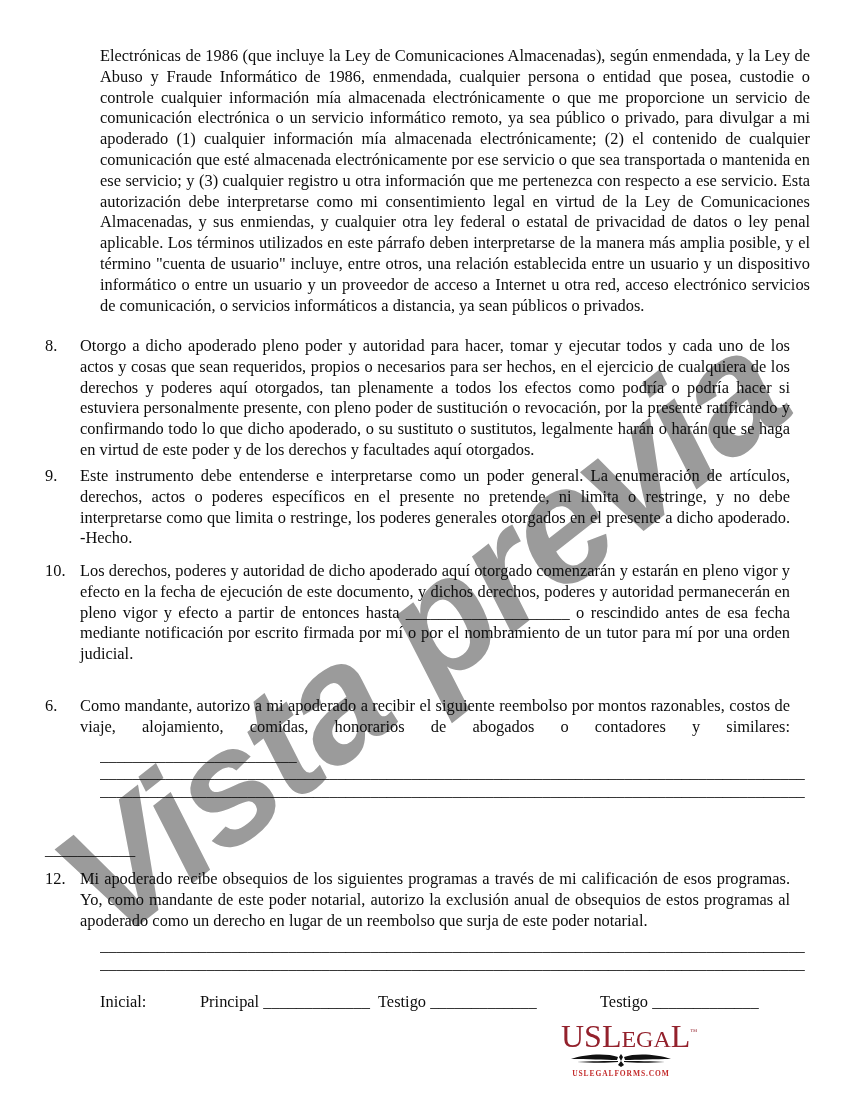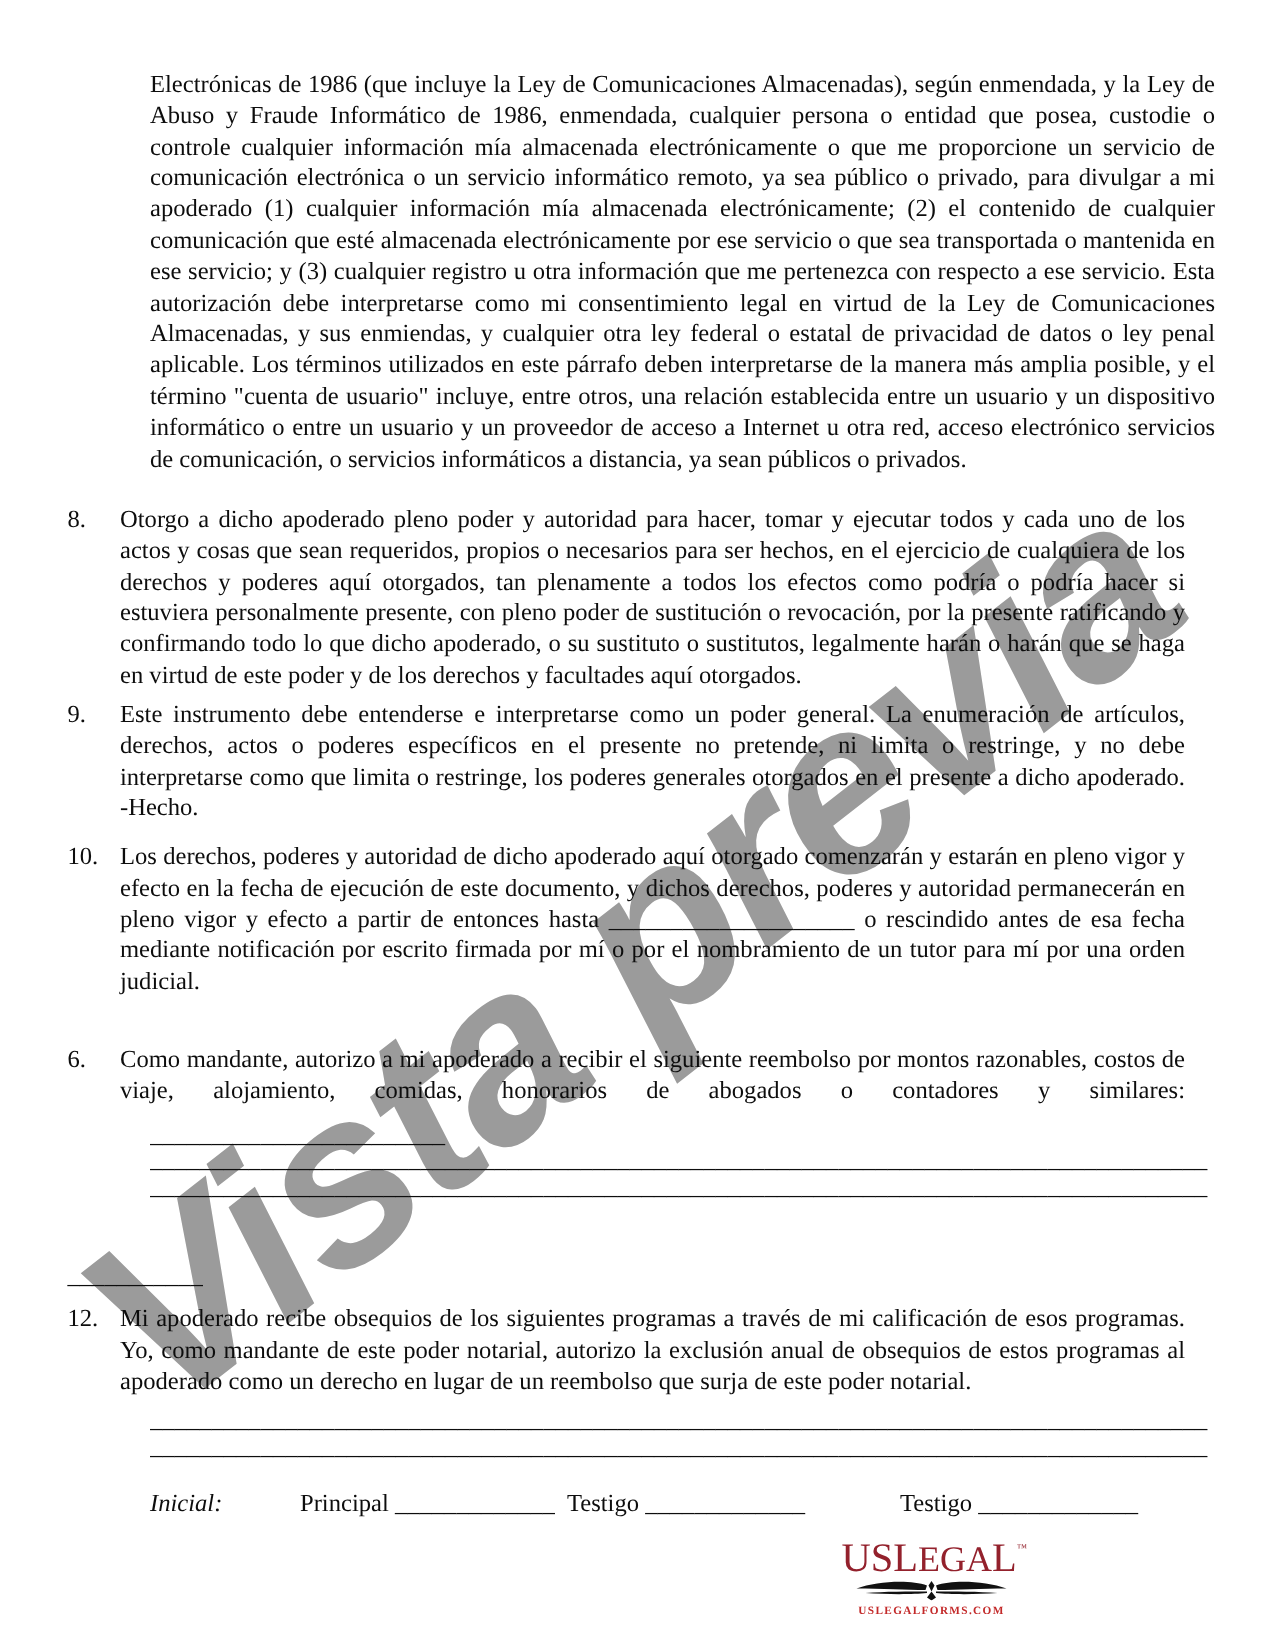--- a/index.html
+++ b/index.html
@@ -49,21 +49,21 @@
   .logo {
     position: absolute; top: 1019px; right: 36px; width: 120px;
     text-align: center; line-height: normal;
   }
   .logo-name {
     font-family: "Liberation Serif", serif;
     color: #93212C;
     white-space: nowrap;
     line-height: 26px;
   }
-  .logo-name .lg { font-size: 27px; }
+  .logo-name .lg { font-size: 32px; }
   .logo-name .sm { font-size: 24px; }
   .logo-name .tm { font-size: 7px; vertical-align: 13px; color: #93212C; }
   .logo-wings { display: block; margin: -2px auto 0 auto; }
   .logo-site {
     font-family: Liberation Serif, serif;
     font-size: 7.5px; font-weight: bold; letter-spacing: 0.9px;
     color: #C32A2A; margin-top: 2px; white-space: nowrap;
   }
 </style>
 </head>
@@ -107,21 +107,21 @@
 
     <div class="block item" style="top:869px;">
       <span class="num">12.</span>
       <div class="body">Mi apoderado recibe obsequios de los siguientes programas a través de mi calificación de esos programas. Yo, como mandante de este poder notarial, autorizo la exclusión anual de obsequios de estos programas al apoderado como un derecho en lugar de un reembolso que surja de este poder notarial.</div>
     </div>
 
     <div class="blank-line" style="top:936px;">______________________________________________________________________________________</div>
     <div class="blank-line" style="top:954px;">______________________________________________________________________________________</div>
 
     <div class="sig-row" style="top:992px;">
-      <span class="seg" style="left:55px;font-style:italic;">Inicial:</span>
+      <span class="seg" style="left:55px;">Inicial:</span>
       <span class="seg" style="left:155px;"><span>Principal</span> <span>_____________</span></span>
       <span class="seg" style="left:333px;"><span>Testigo</span> <span>_____________</span></span>
       <span class="seg" style="left:555px;"><span>Testigo</span> <span>_____________</span></span>
     </div>
 
     <div class="logo">
       <div class="logo-name"><span class="lg">USL</span><span class="sm">EGA</span><span class="lg">L</span><span class="tm">™</span></div>
       <svg class="logo-wings" width="104" height="14" viewBox="0 0 104 14">
         <path d="M49,4 C38,0 16,1 2,6 C18,6 36,7 48,7 Z" fill="#111111"></path>
         <path d="M55,4 C66,0 88,1 102,6 C86,6 68,7 56,7 Z" fill="#111111"></path>

